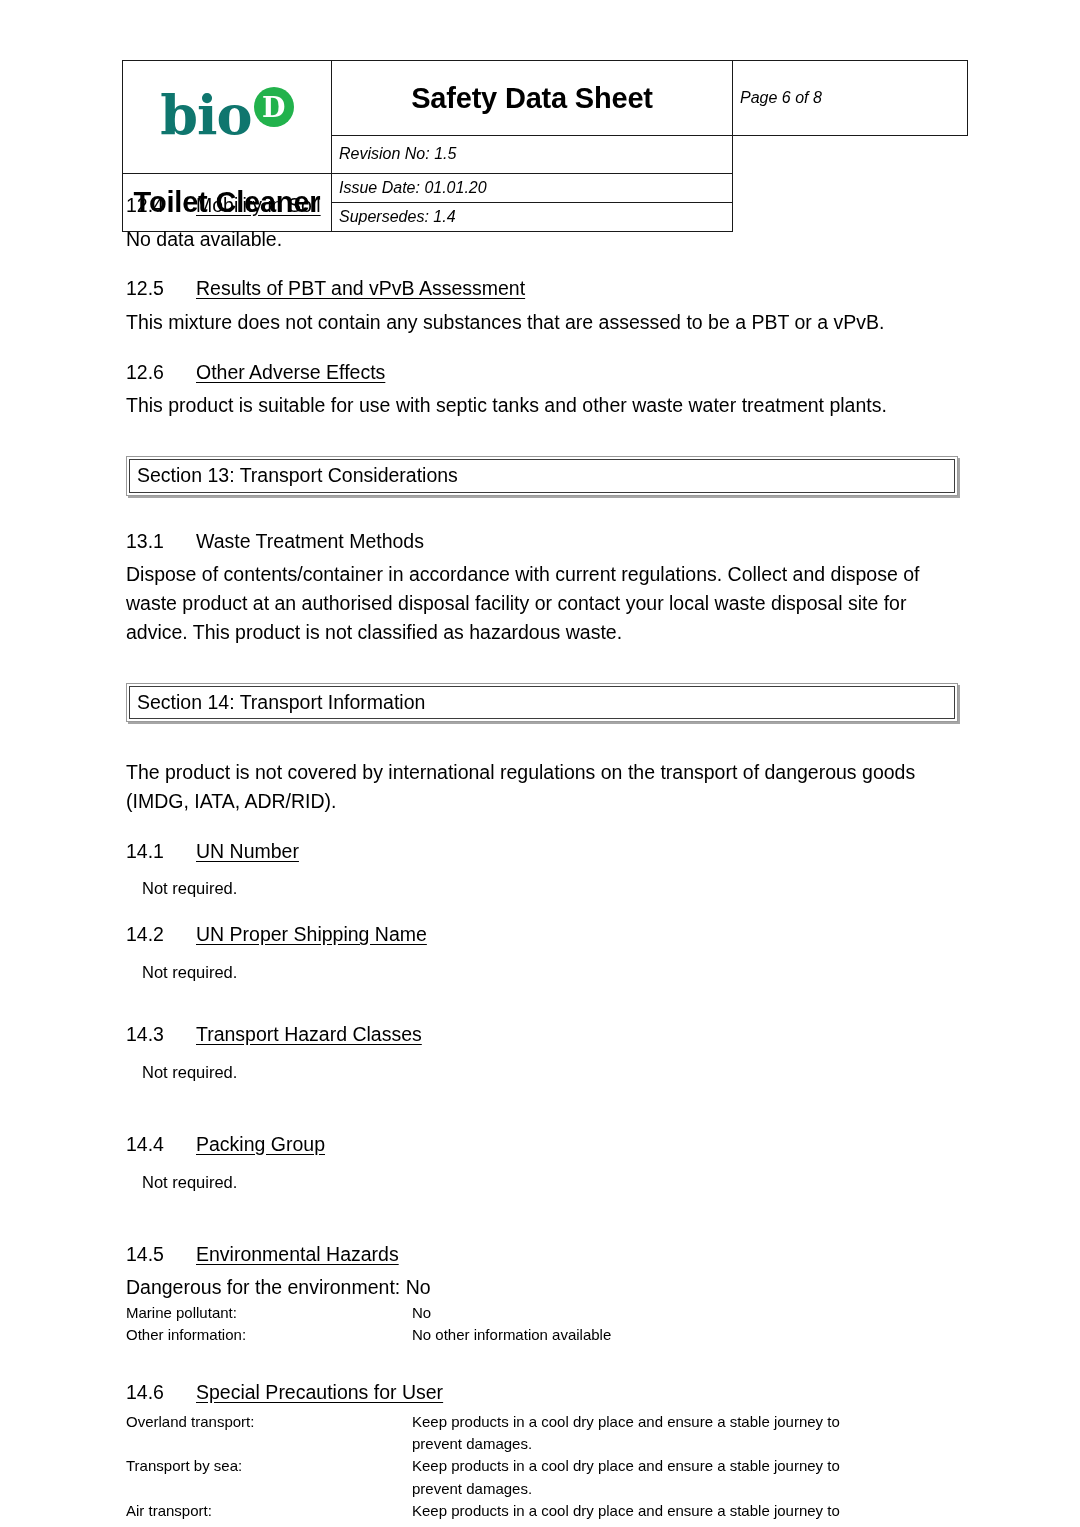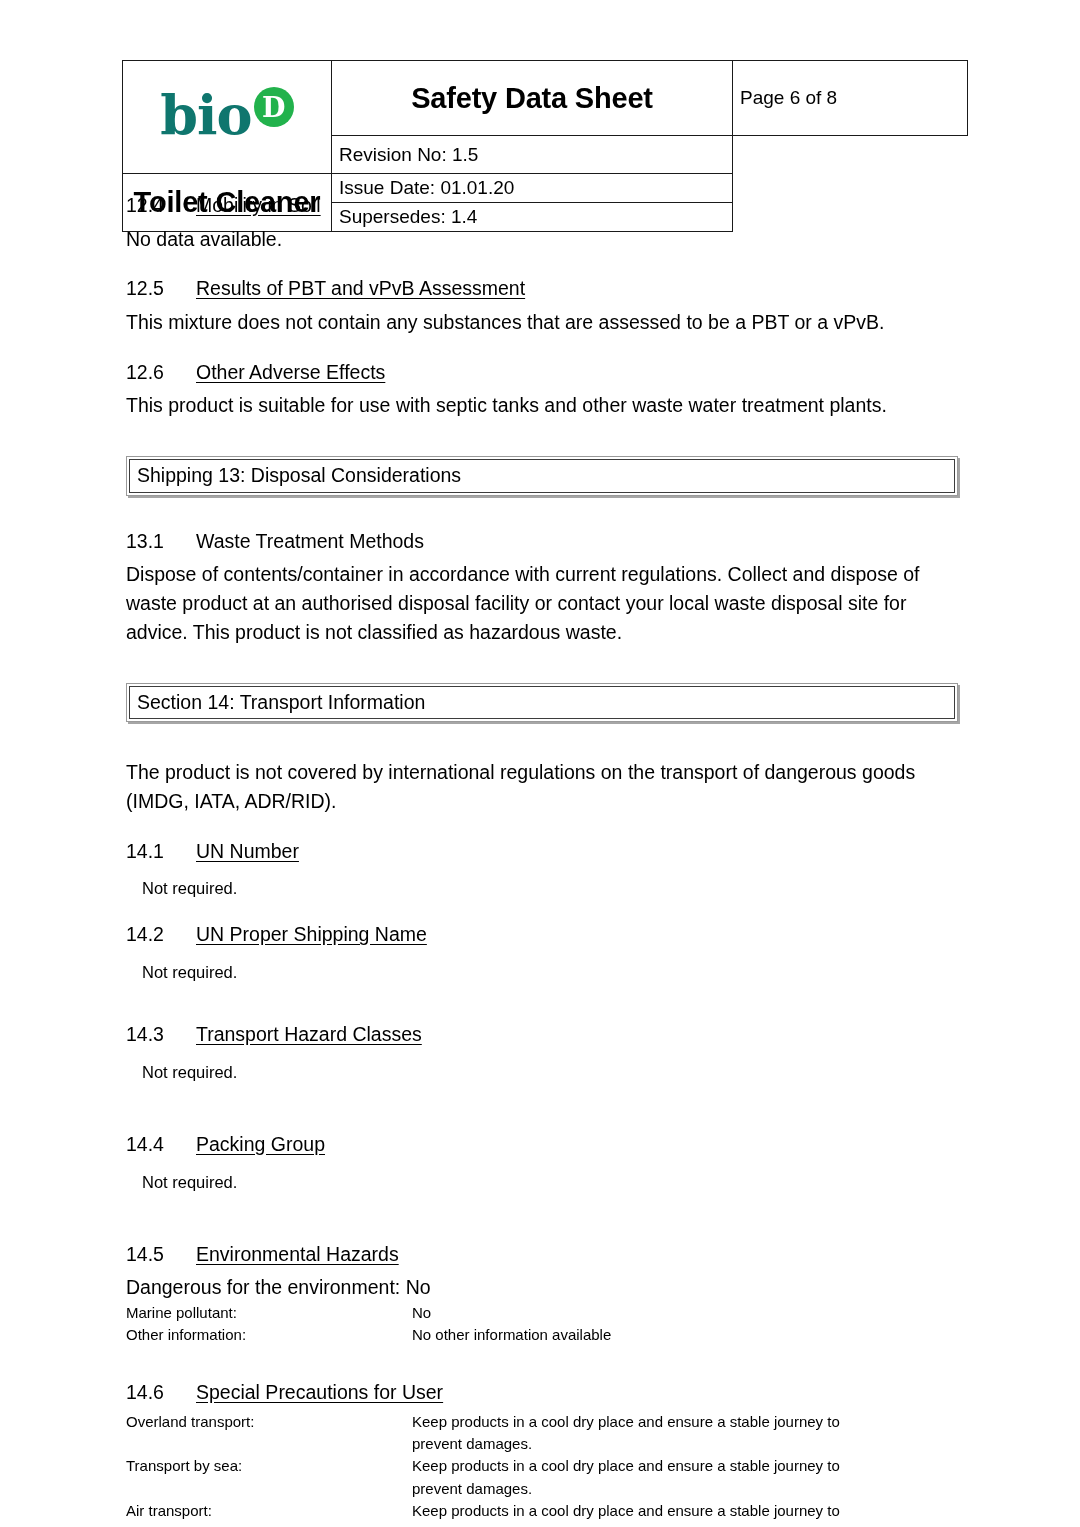--- a/index.html
+++ b/index.html
@@ -43,23 +43,24 @@
     text-align: center;
   }
   .cell-title {
     width: 400px;
     text-align: center;
   }
   .cell-meta {
     width: 227px;
     height: 28px;
     padding-left: 7px !important;
-    font-size: 19px;
+    font-size: 16px;
     line-height: 1.15;
     white-space: nowrap;
+    font-style: italic;
   }
 
   .doc-title {
     font-size: 29px;
     font-weight: bold;
     letter-spacing: -0.2px;
     line-height: 1.25;
     text-align: center;
   }
   .title-row-top td.cell-title { height: 56px; }
@@ -242,21 +243,21 @@
     <div class="gap-md"></div>
 
     <div class="sub-head">
       <span class="num">12.6</span><span class="ttl">Other Adverse Effects</span>
     </div>
     <p class="body-text">This product is suitable for use with septic tanks and other waste water treatment plants.</p>
 
     <div class="gap-lg"></div>
 
     <div class="section-bar">
-      <div class="section-bar-inner">Shipping 13: Disposal Considerations</div>
+      <div class="section-bar-inner">Section 13: Transport Considerations</div>
     </div>
 
     <div class="gap-lg"></div>
 
     <div class="sub-head">
       <span class="num">13.1</span><span class="ttl plain">Waste Treatment Methods</span>
     </div>
     <p class="body-text">Dispose of contents/container in accordance with current regulations.   Collect and dispose of waste product at an authorised disposal facility or contact your local waste disposal site for advice.   This product is not classified as hazardous waste.</p>
 
     <div class="gap-lg"></div>

